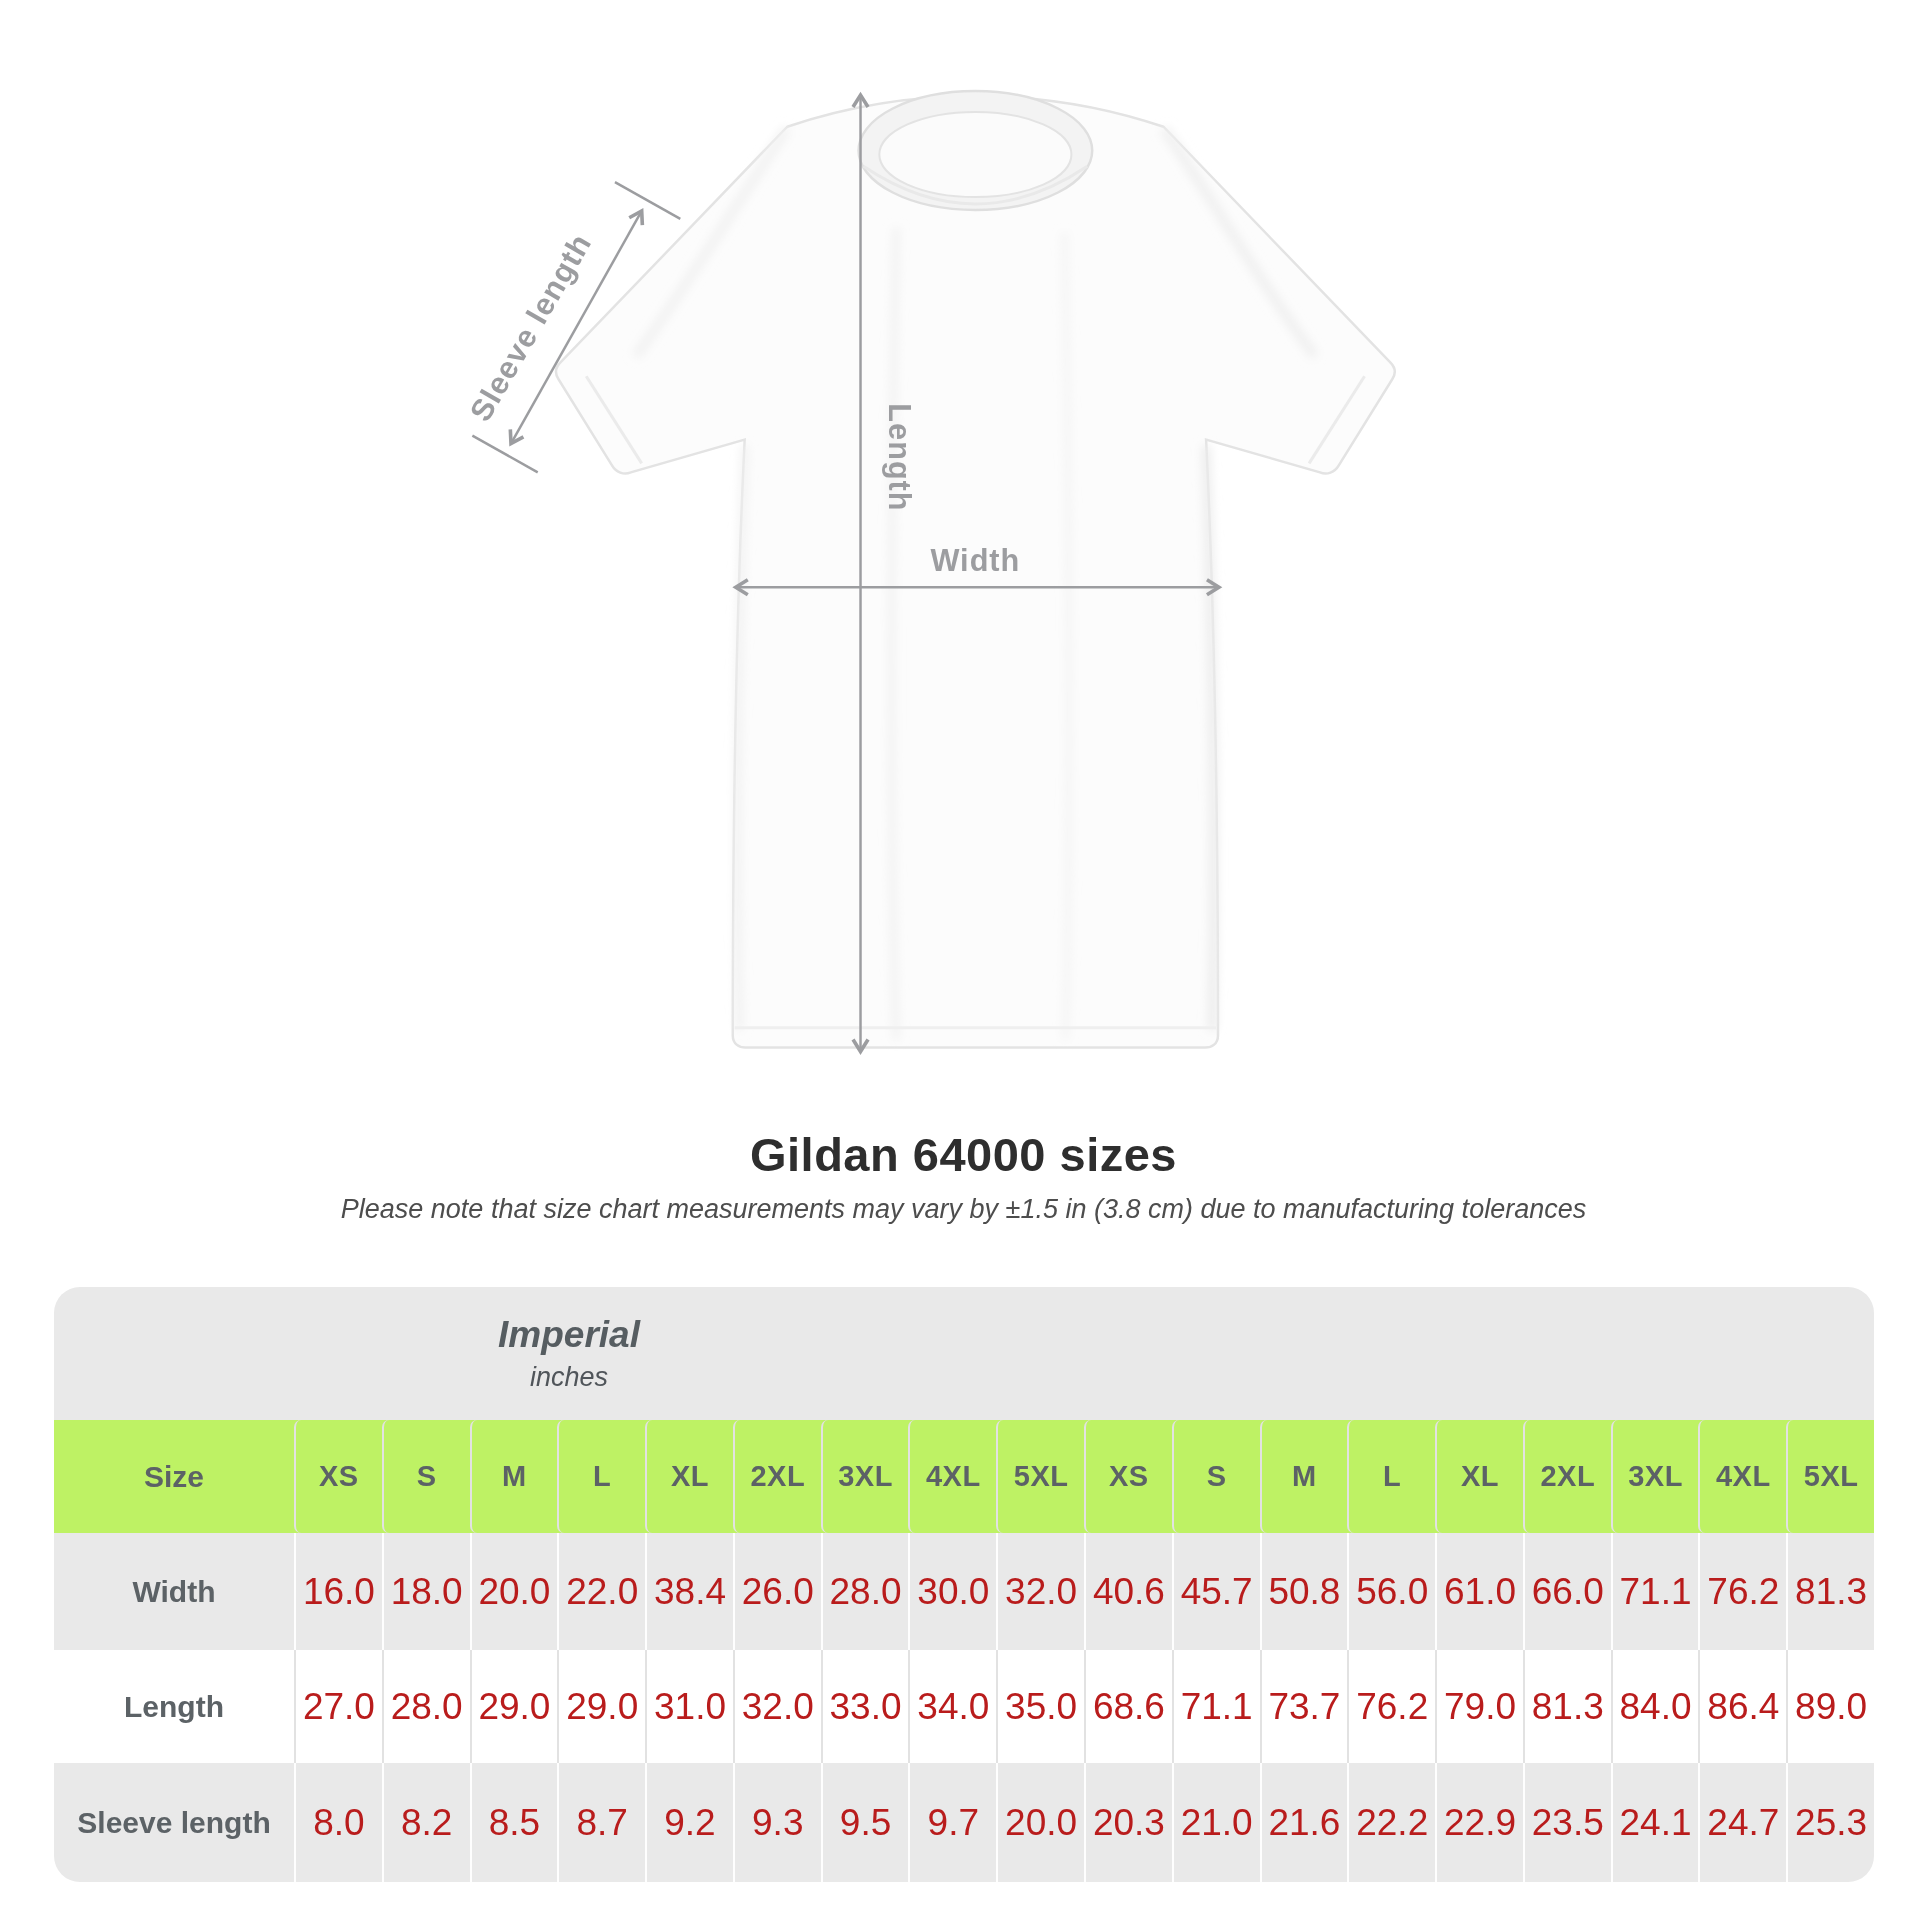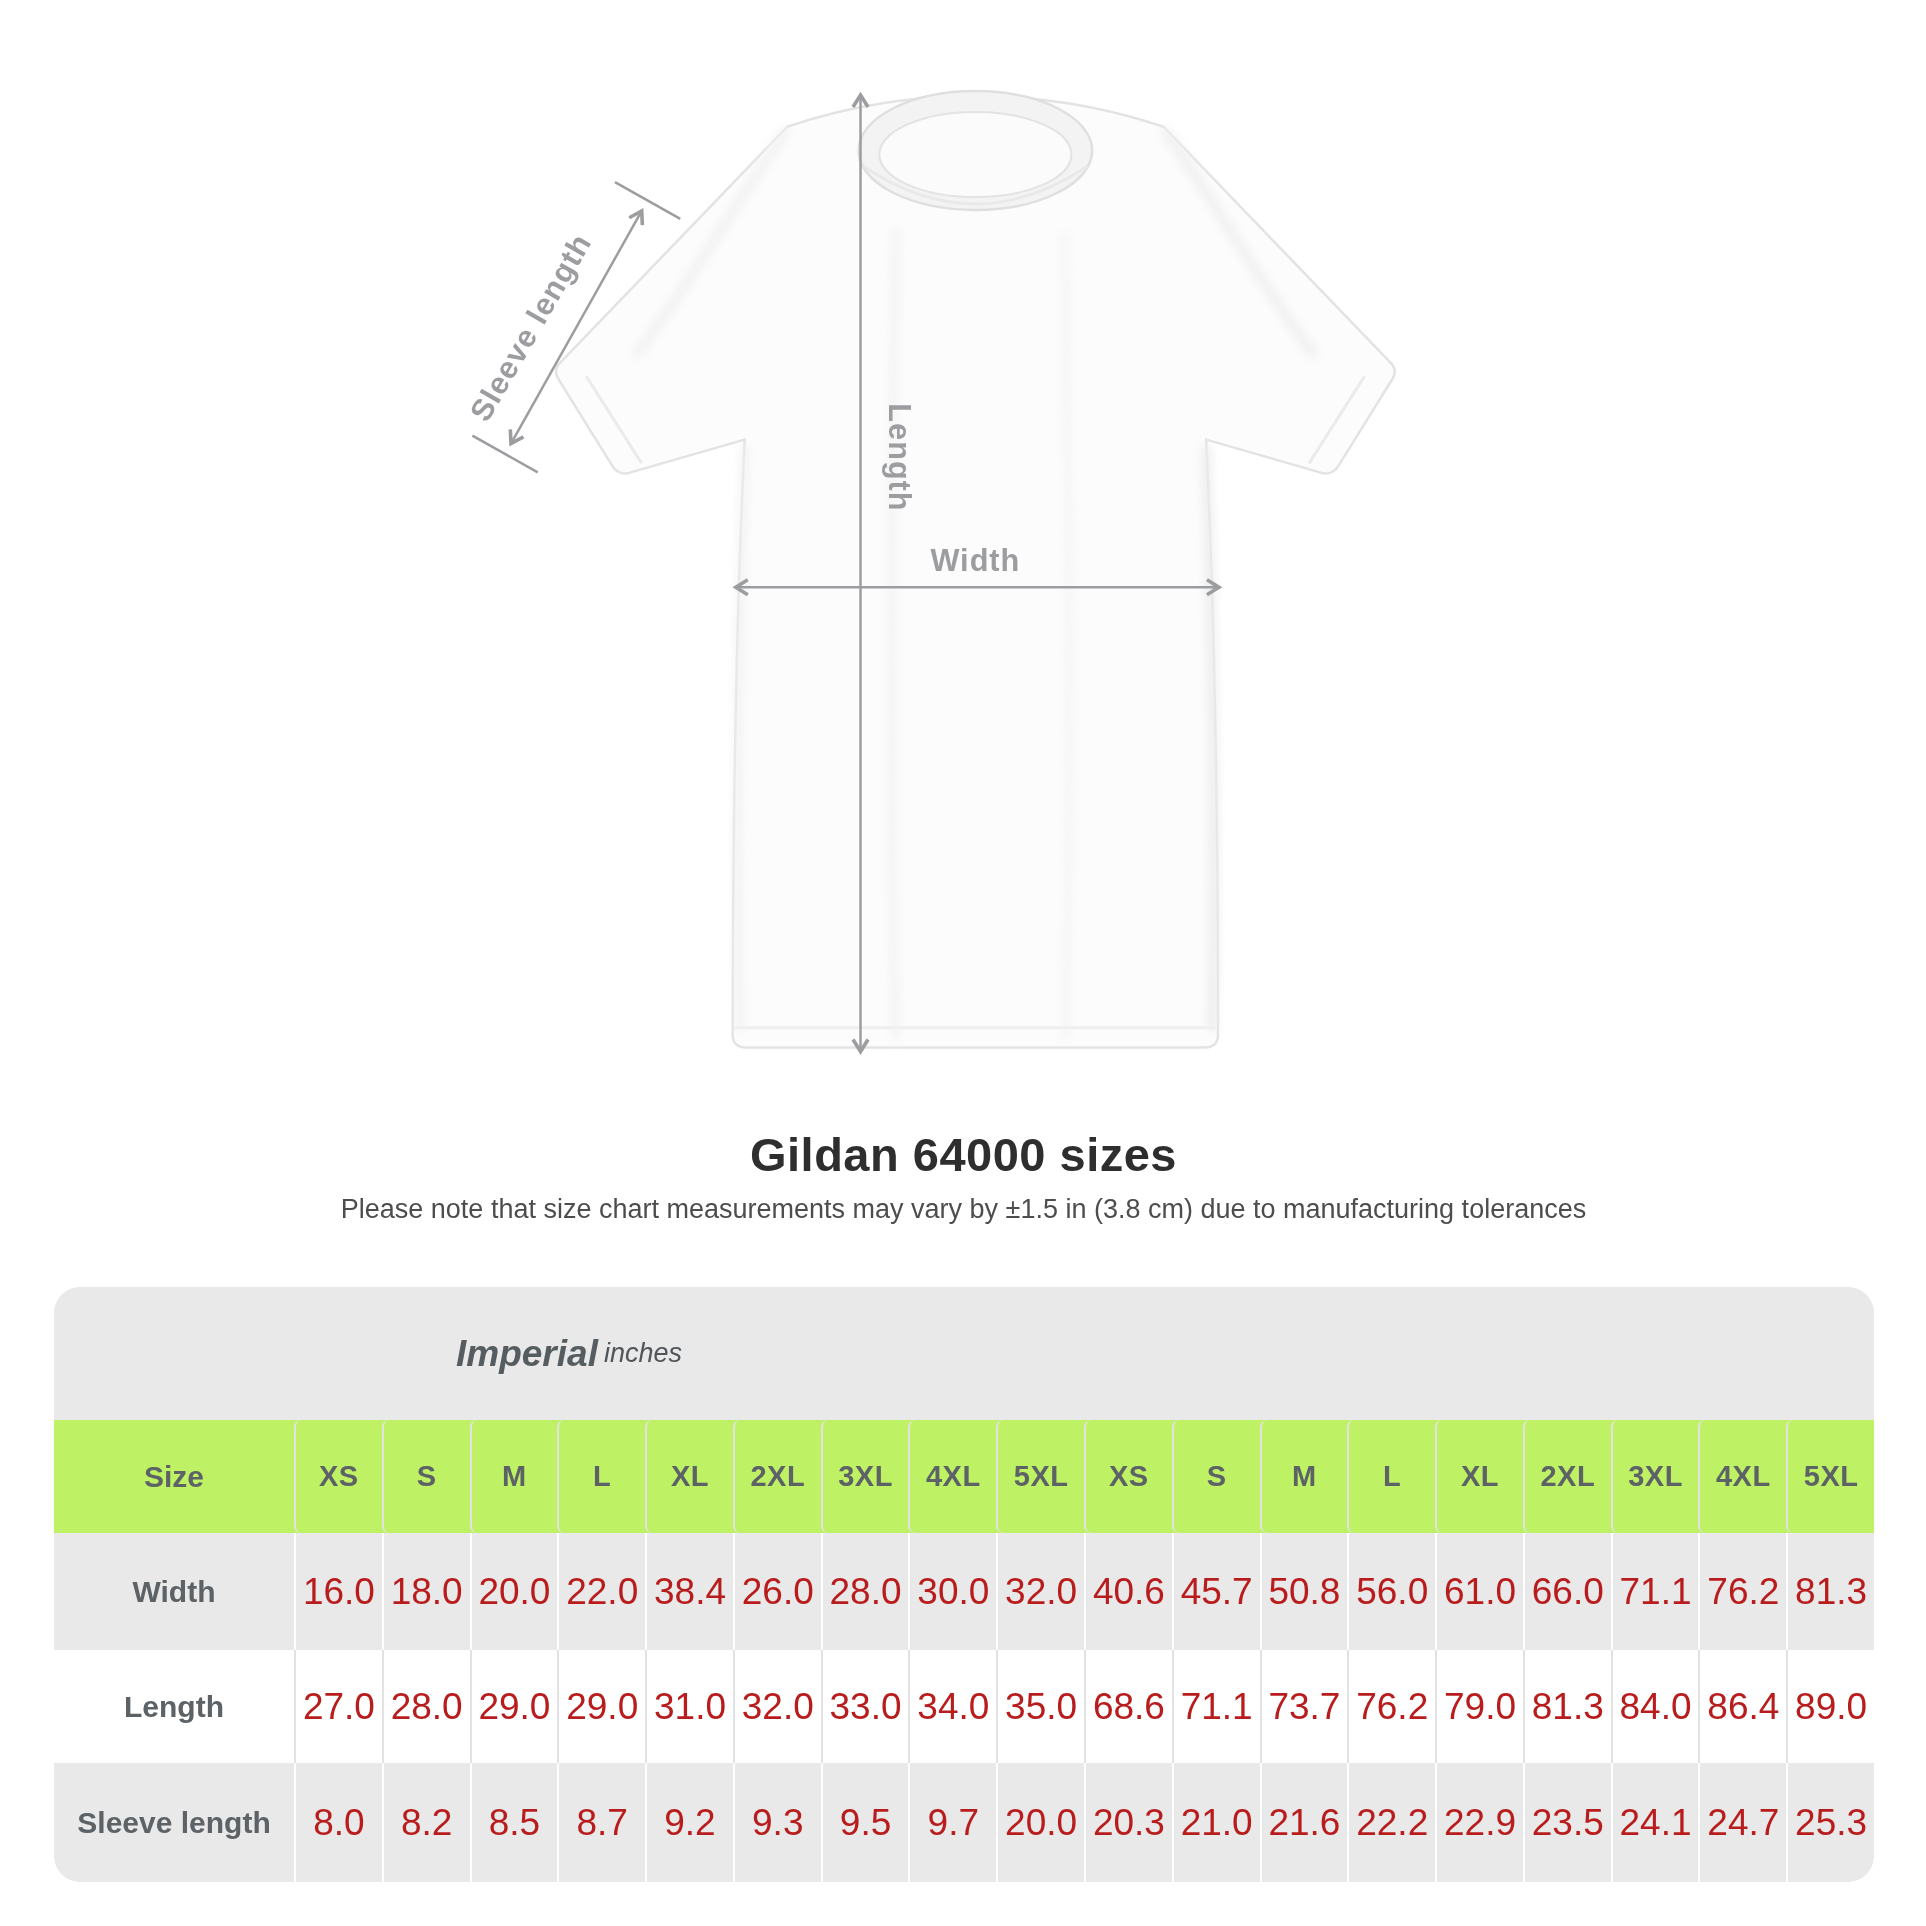--- a/index.html
+++ b/index.html
@@ -3,25 +3,25 @@
 <meta charset="utf-8">
 <style>
   html,body{margin:0;padding:0;background:#ffffff;}
   .page{position:relative;width:1927px;height:1927px;background:#ffffff;overflow:hidden;
         font-family:"Liberation Sans", sans-serif;}
   .shirt-svg{position:absolute;left:0;top:0;}
 
   .title{position:absolute;left:0;top:1127px;width:1927px;text-align:center;margin:0;
          font-size:47px;font-weight:bold;color:#2e2e2e;letter-spacing:0.5px;}
   .subtitle{position:absolute;left:0;top:1194px;width:1927px;text-align:center;margin:0;
-            font-size:27px;color:#4d4d4d;}
+            font-size:27px;font-style:italic;color:#4d4d4d;}
 
   .size-table{position:absolute;left:54px;top:1287px;width:1820px;}
   .band{display:flex;height:133px;background:#e9e9e9;border-radius:26px 26px 0 0;}
-  .band .group{display:flex;flex-direction:row;align-items:center;justify-content:center;gap:6px;}
+  .band .group{display:flex;flex-direction:column;align-items:center;justify-content:center;gap:6px;}
   .band .g-imperial{width:1030px;}
   .band .g-metric{width:790px;}
   .g-label{font-size:37px;font-weight:bold;font-style:italic;color:#565d61;}
   .g-unit{font-size:27px;font-style:italic;color:#50555a;}
 
   .trow{display:grid;grid-template-columns:240px repeat(18,1fr);}
   .t-size{height:113px;background:#bef264;}
   .t-gray1{height:117px;background:#e9e9e9;}
   .t-white{height:113px;background:#ffffff;}
   .t-gray2{height:119px;background:#e9e9e9;border-radius:0 0 26px 26px;}

